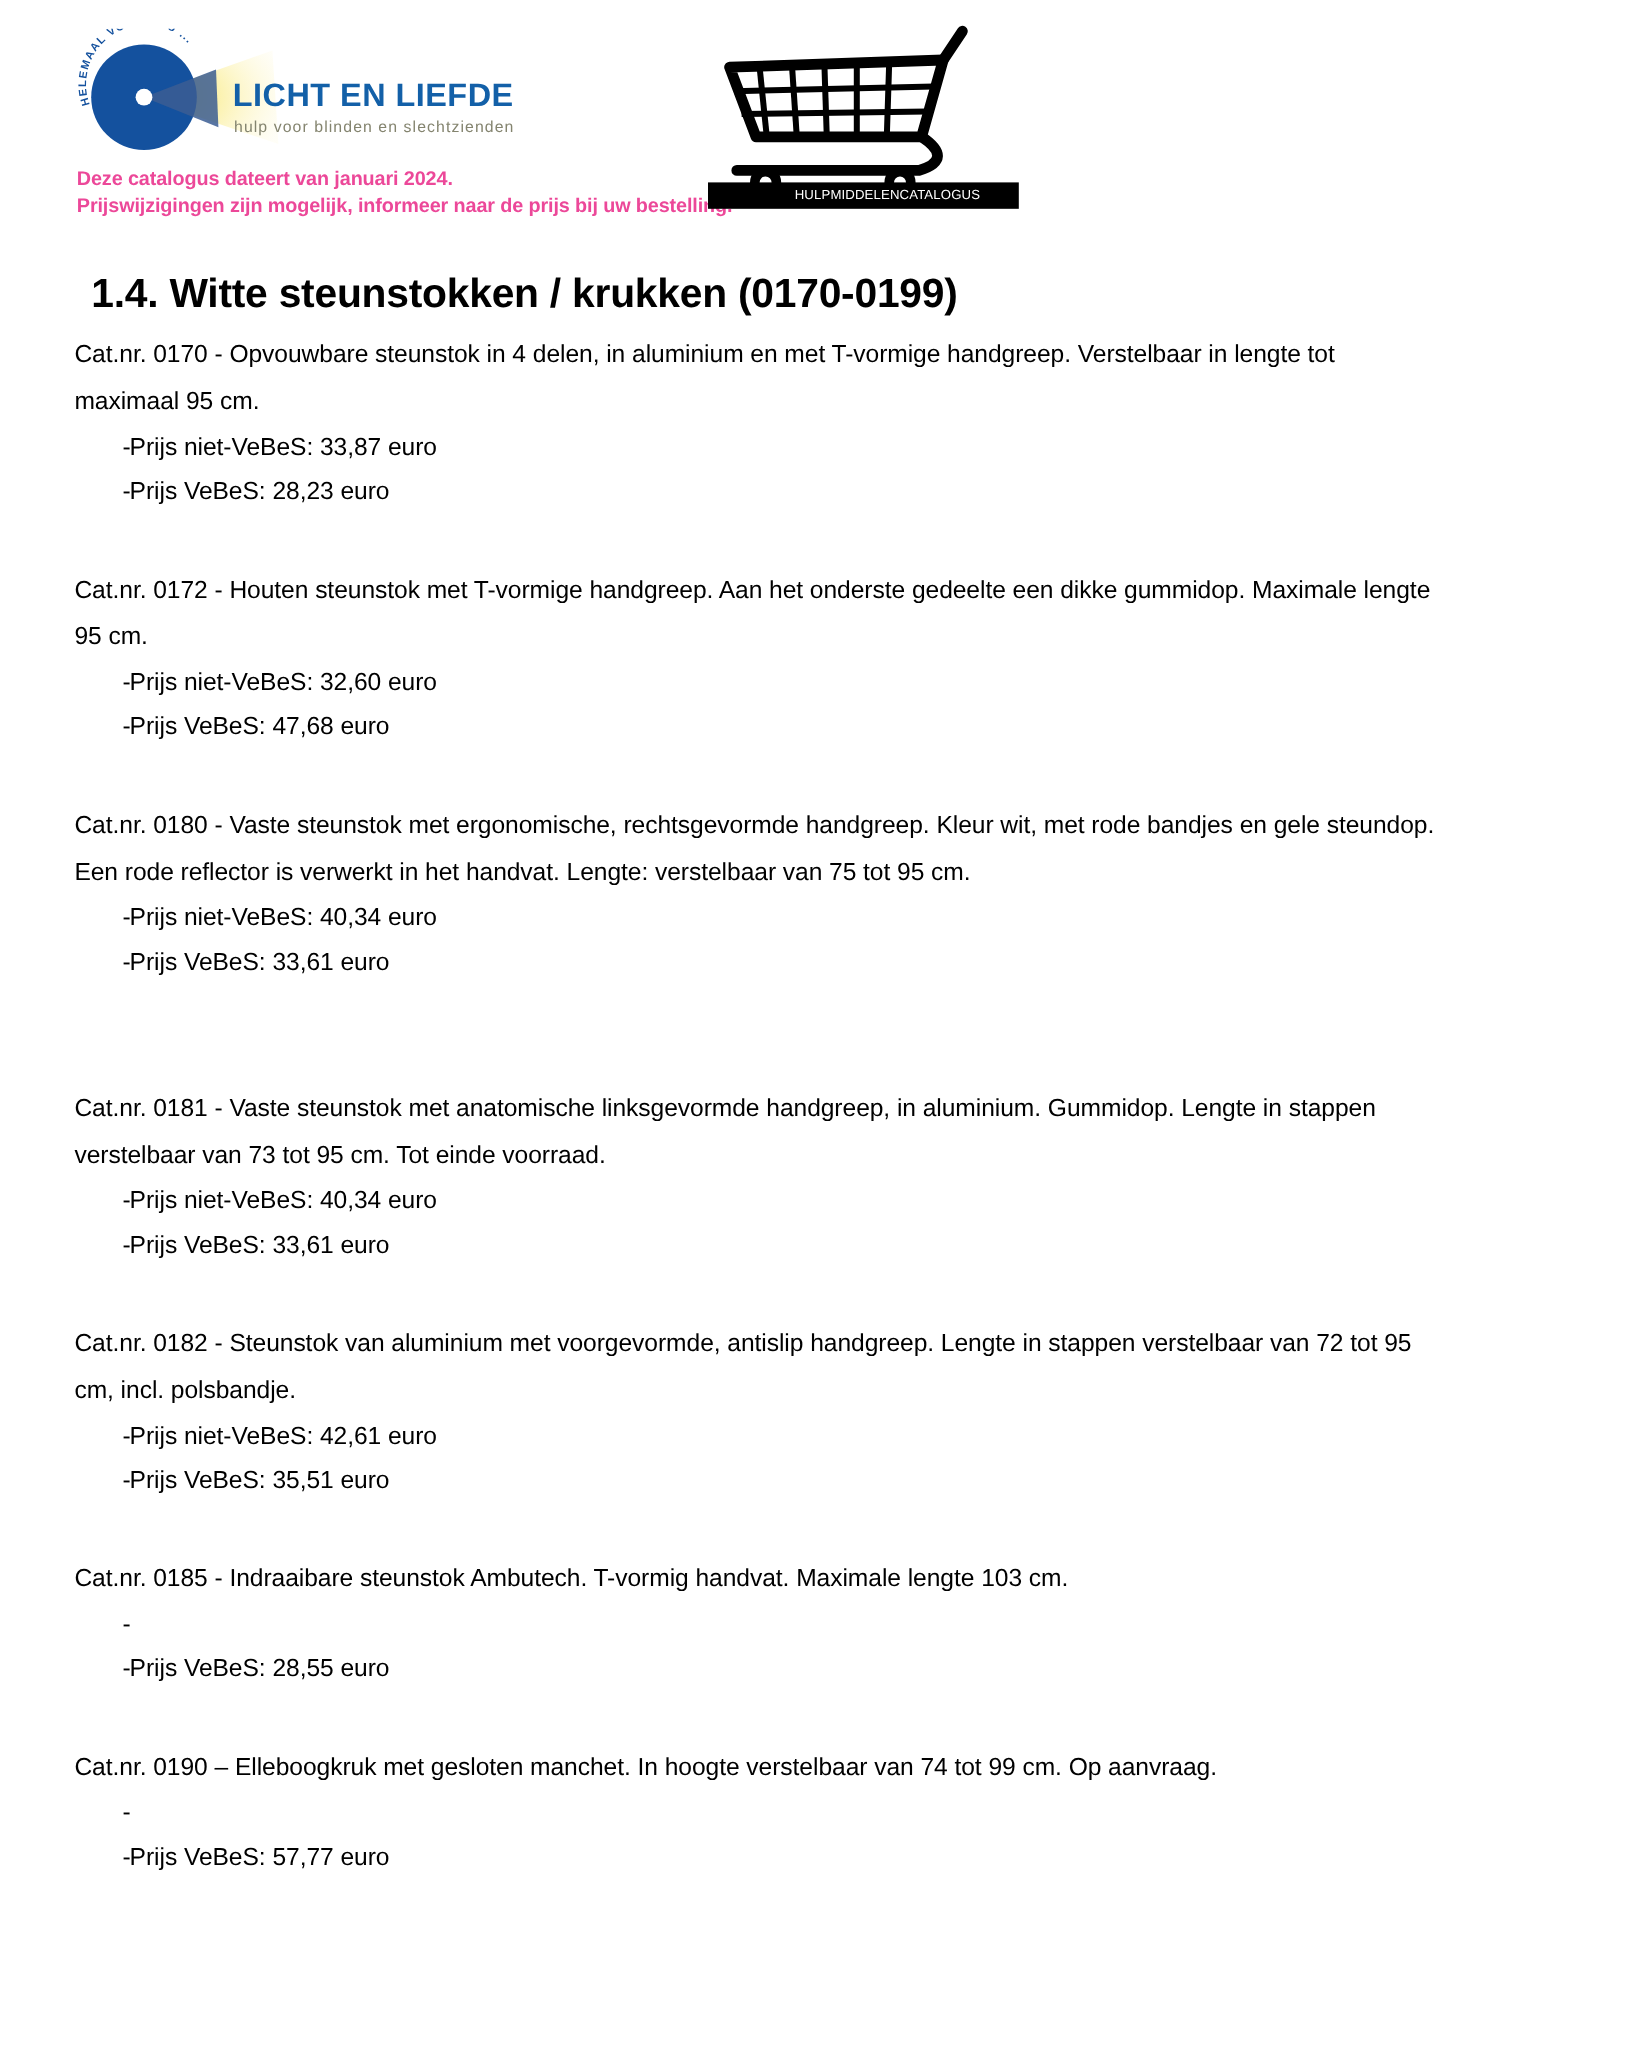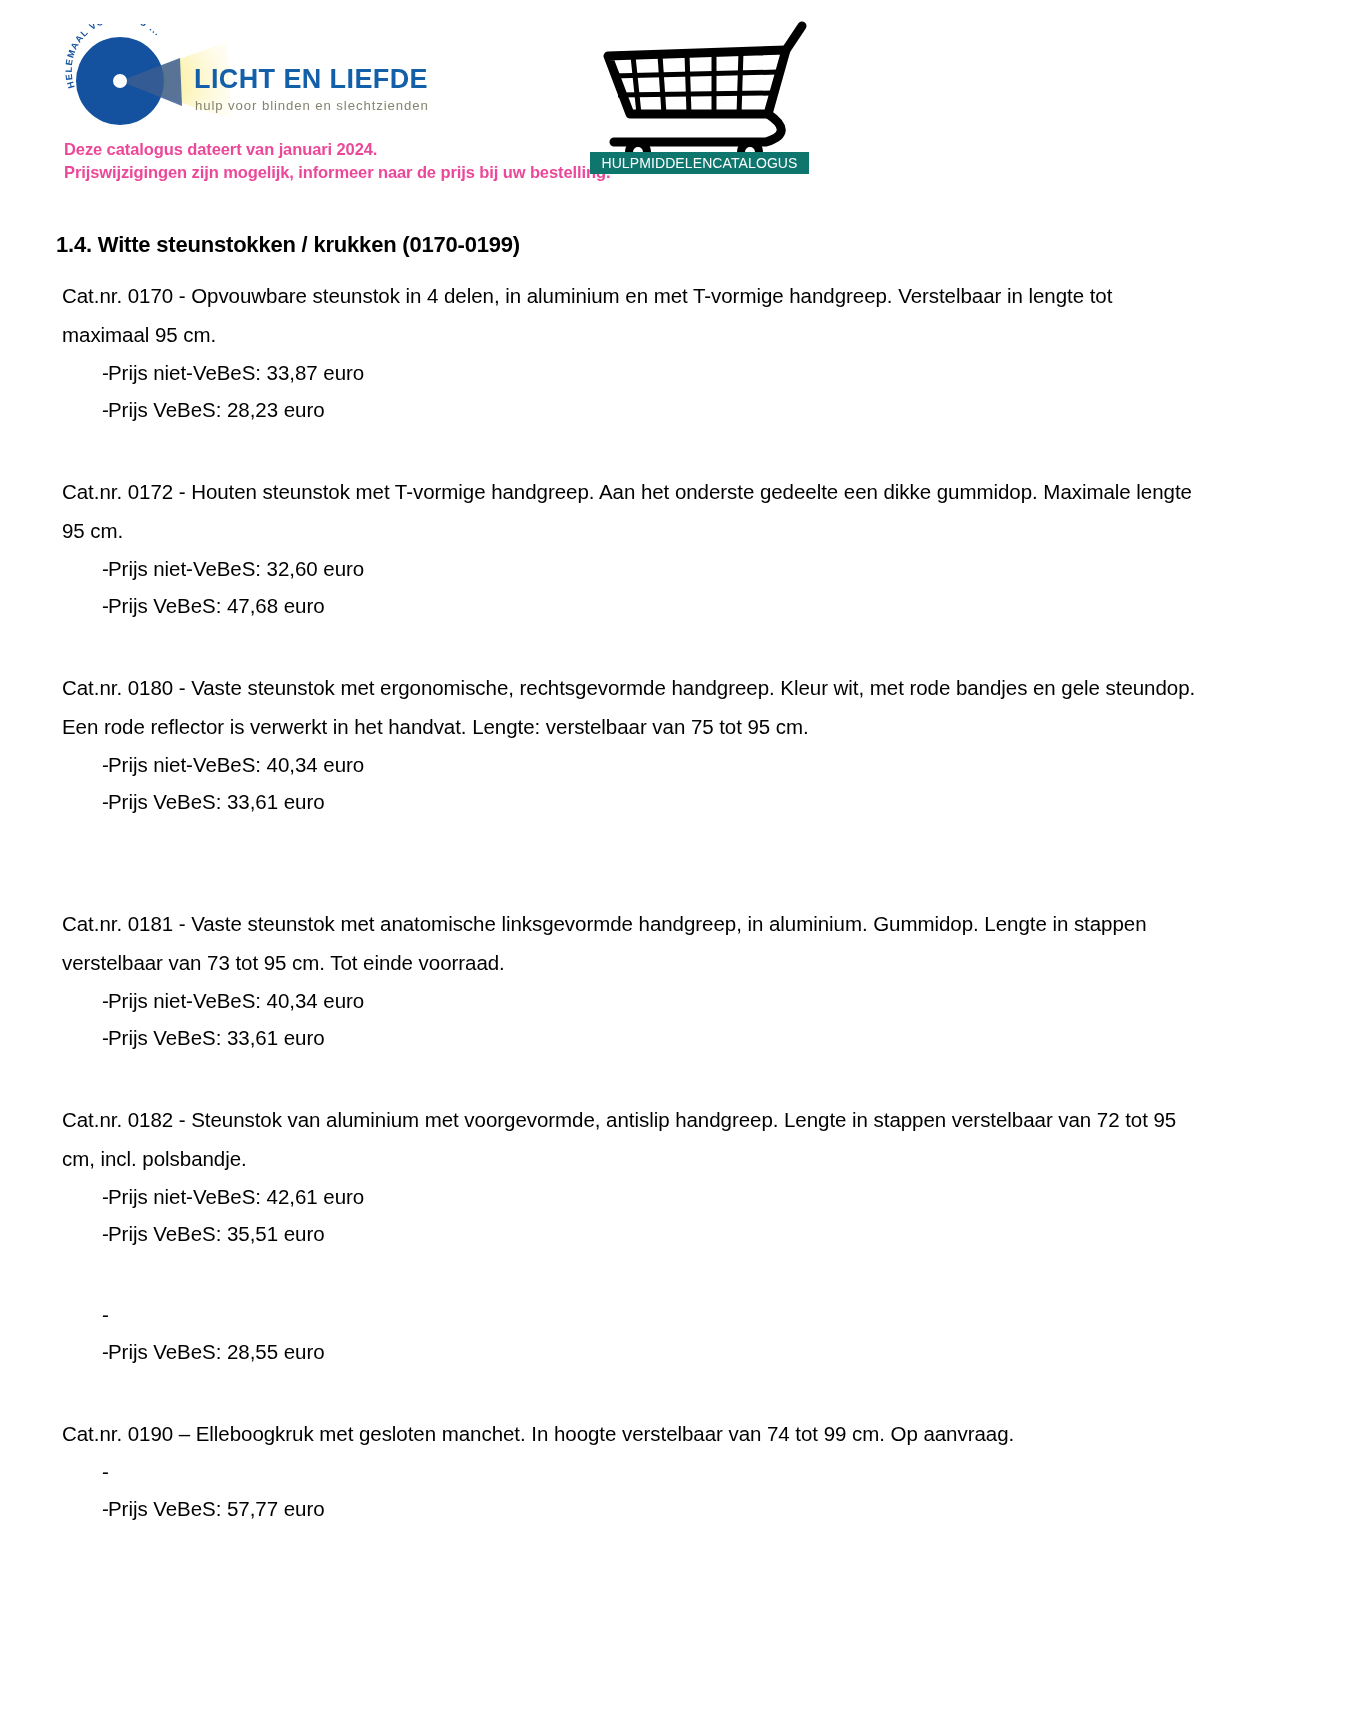--- a/index.html
+++ b/index.html
@@ -64,39 +64,40 @@
     height: 150px;
   }
   .cart-svg { display: block; }
 
   .cart-label {
     position: absolute;
     left: 0px;
     top: 138px;
     width: 219px;
     height: 22px;
-    background: #0f766e;
+    background: #000000;
     color: #ffffff;
     font-family: "Liberation Sans", sans-serif;
-    font-size: 14px;
+    font-size: 11px;
     line-height: 22px;
     text-align: center;
     letter-spacing: 0.1px;
     white-space: nowrap;
     overflow: hidden;
+    padding-left: 40px;
   }
 
   
   .page-title {
     position: absolute;
-    left: 56px;
+    left: 76px;
     top: 213px;
     font-family: "Liberation Sans", sans-serif;
     font-weight: bold;
-    font-size: 22px;
+    font-size: 34px;
     line-height: 40px;
     letter-spacing: -0.2px;
     color: #000000;
     margin-top: 12px;
   }
 
   
   .content {
     position: absolute;
     top: 276px;
@@ -305,20 +306,21 @@
           <li class="price-item">
             <span class="price-dash">-</span>
             <span class="price-text">Prijs VeBeS: 35,51 euro</span>
           </li>
         </ul>
       </div>
 
       <div class="gap-small"></div>
 
       <div class="entry">
+        <p class="entry-desc">Cat.nr. 0185 - Indraaibare steunstok Ambutech. T-vormig handvat. Maximale lengte 103 cm.</p>
         <ul class="price-list">
           <li class="price-item">
             <span class="price-dash">-</span>
           </li>
           <li class="price-item">
             <span class="price-dash">-</span>
             <span class="price-text">Prijs VeBeS: 28,55 euro</span>
           </li>
         </ul>
       </div>

